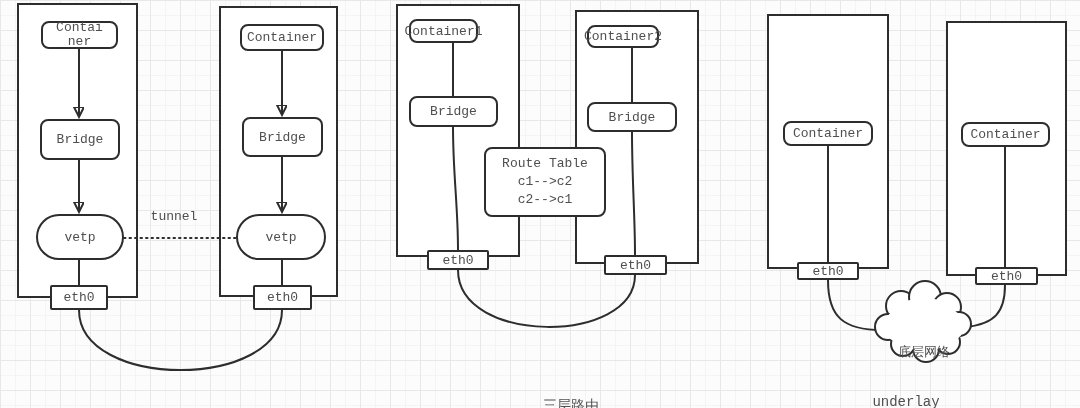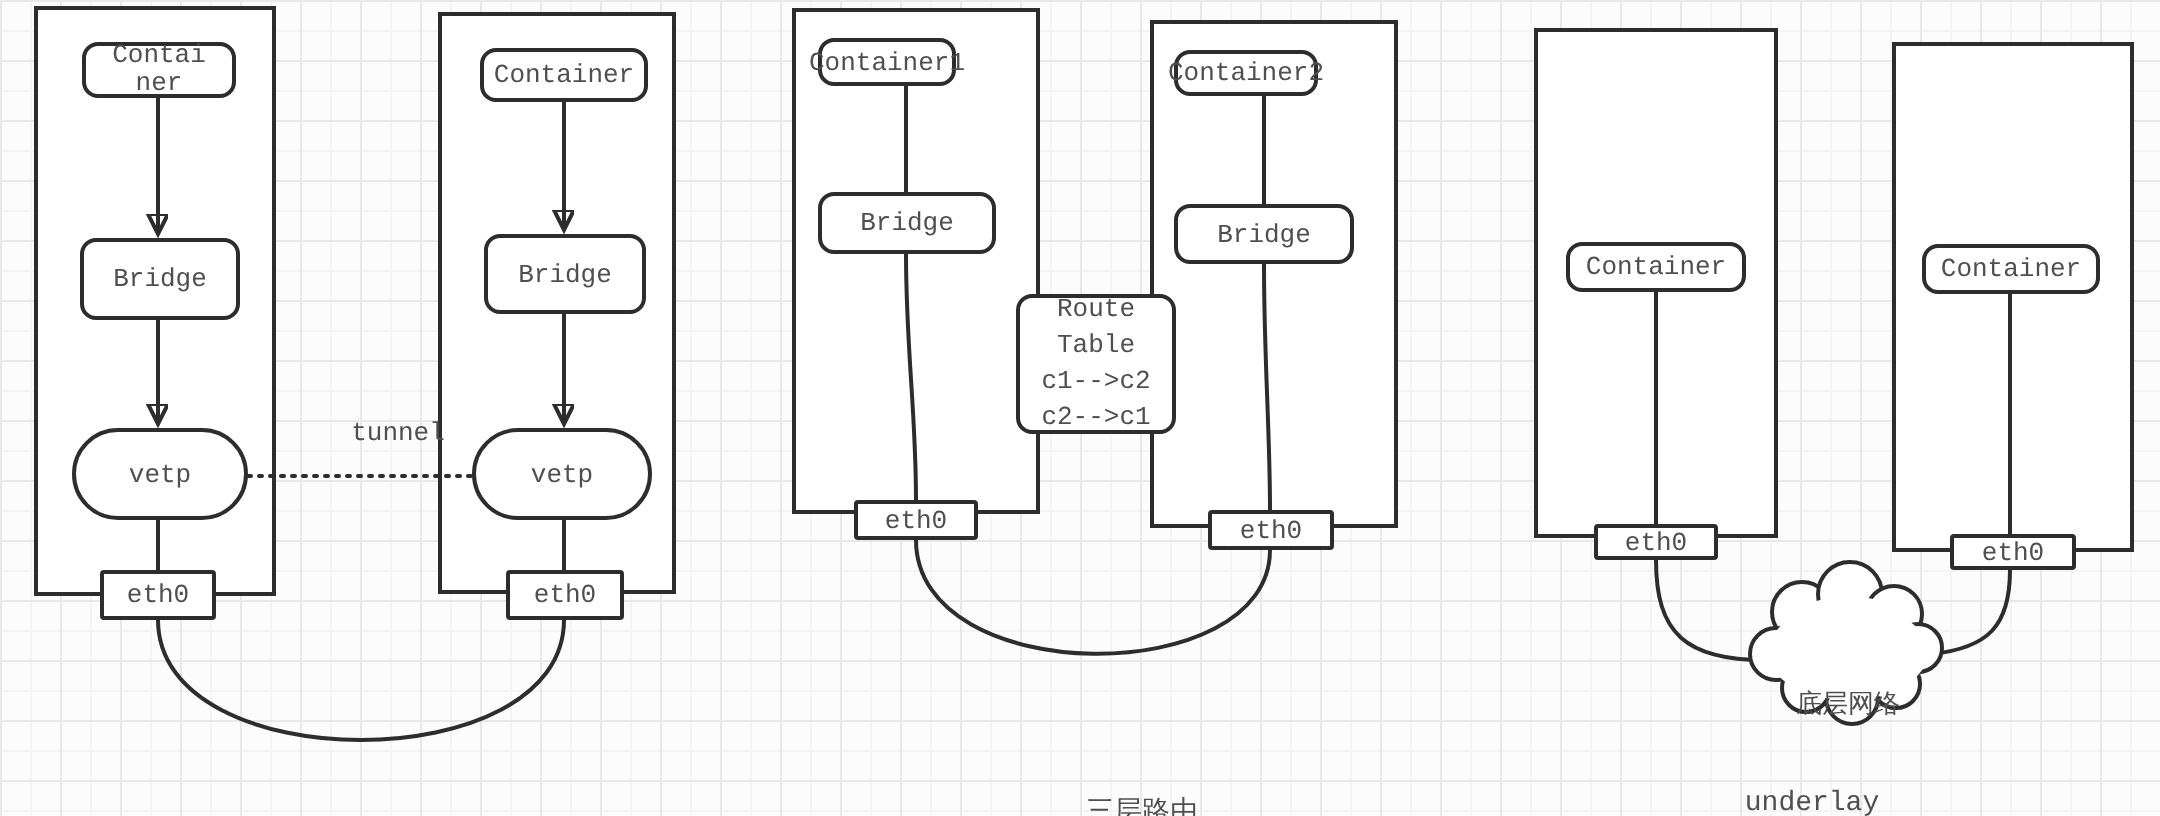--- a/index.html
+++ b/index.html
@@ -115,35 +115,35 @@
   </div>
   <div class="node stadium" style="left:236px;top:214px;width:90px;height:46px;">
     <span>vetp</span>
   </div>
   <div class="node square" style="left:50px;top:285px;width:58px;height:25px;">
     <span>eth0</span>
   </div>
   <div class="node square" style="left:253px;top:285px;width:59px;height:25px;">
     <span>eth0</span>
   </div>
-  <div class="floatlabel" style="left:199px;top:209px;">tunnel</div>
+  <div class="floatlabel" style="left:174px;top:209px;">tunnel</div>
 
   <div class="node" style="left:409px;top:19px;width:69px;height:24px;">
     <span>Container1</span>
   </div>
   <div class="node" style="left:587px;top:25px;width:72px;height:23px;">
     <span>Container2</span>
   </div>
   <div class="node" style="left:409px;top:96px;width:89px;height:31px;">
     <span>Bridge</span>
   </div>
   <div class="node" style="left:587px;top:102px;width:90px;height:30px;">
     <span>Bridge</span>
   </div>
-  <div class="node routetable" style="left:508px;top:147px;width:80px;height:70px;">
+  <div class="node routetable" style="left:484px;top:147px;width:122px;height:70px;">
     <div>Route Table</div>
     <div>c1--&gt;c2</div>
     <div>c2--&gt;c1</div>
   </div>
   <div class="node square" style="left:427px;top:250px;width:62px;height:20px;">
     <span>eth0</span>
   </div>
   <div class="node square" style="left:604px;top:255px;width:63px;height:20px;">
     <span>eth0</span>
   </div>

